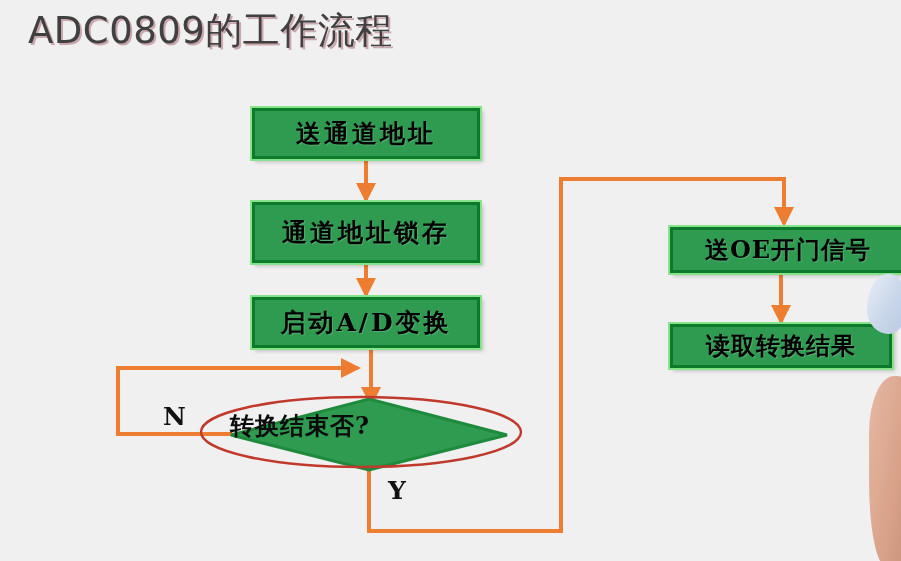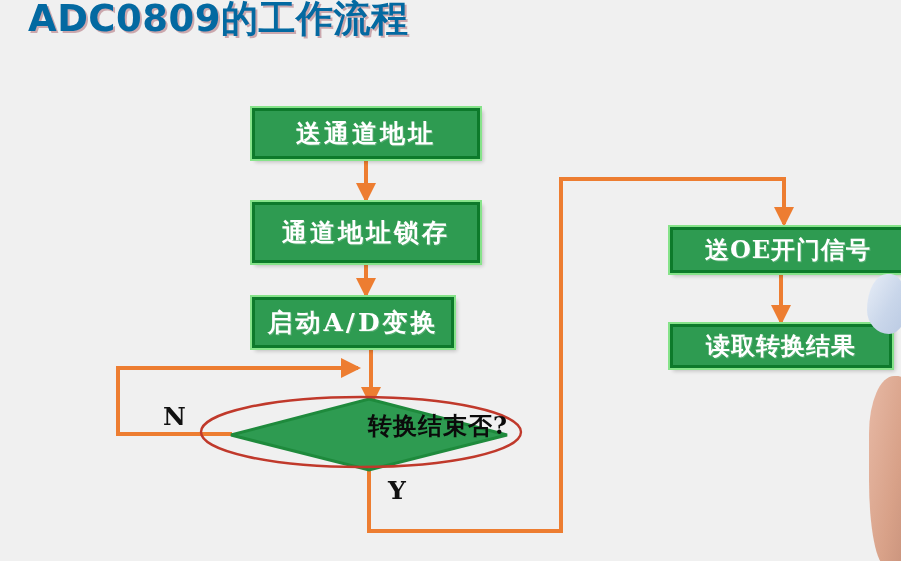--- a/index.html
+++ b/index.html
@@ -19,26 +19,26 @@
     left: 0; top: 0;
     width: 901px;
     height: 561px;
     background: #f0f0f0;
     overflow: hidden;
   }
   
   #title {
     position: absolute;
     left: 28px;
-    top: 0;
+    top: 12px;
     font-family: "DejaVu Sans", "Liberation Sans", sans-serif;
     font-size: 37px;
-    font-weight: bold;
+    font-weight: normal;
     letter-spacing: 0.5px;
-    color: #0369a1;
+    color: #404040;
     text-shadow: 2px 2px 0 rgba(120,0,20,0.30);
     white-space: nowrap;
     line-height: 1;
   }
   
   #flow {
     position: absolute;
     left: 0; top: 0;
     width: 901px;
     height: 561px;
@@ -51,42 +51,42 @@
     border: 3px solid #0D7A2B;
     box-shadow: 0 0 0 2px #86E38A, 3px 3px 4px rgba(0,0,0,0.22);
     display: flex;
     align-items: center;
     justify-content: center;
   }
   .node .label {
     font-family: "DejaVu Serif", "Liberation Serif", serif;
     font-weight: bold;
     font-size: 25px;
-    color: #ffffff;
+    color: #000000;
     letter-spacing: 3px;
     white-space: nowrap;
     text-shadow: 1px 1px 0 rgba(255,255,255,0.18);
     line-height: 1;
   }
   #node-send-channel-address { left: 252px; top: 108px; width: 228px; height: 51px; }
   #node-latch-channel-address { left: 252px; top: 202px; width: 228px; height: 61px; }
-  #node-start-ad-conversion { left: 252px; top: 297px; width: 202px; height: 51px; }
+  #node-start-ad-conversion { left: 252px; top: 297px; width: 228px; height: 51px; }
   #node-send-oe-signal { left: 670px; top: 227px; width: 236px; height: 46px; }
   #node-read-result { left: 670px; top: 324px; width: 222px; height: 44px; }
 
   #node-send-oe-signal .label,
   #node-read-result .label { font-size: 24px; letter-spacing: 1px; }
 
   
   #decision-label {
     position: absolute;
     left: 230px;
     top: 414px;
     width: 278px;
-    text-align: right;
+    text-align: left;
     font-family: "DejaVu Serif", "Liberation Serif", serif;
     font-weight: bold;
     font-size: 24px;
     letter-spacing: 1px;
     color: #0b0b0b;
     line-height: 1;
     white-space: nowrap;
   }
   
   .branch-letter {

